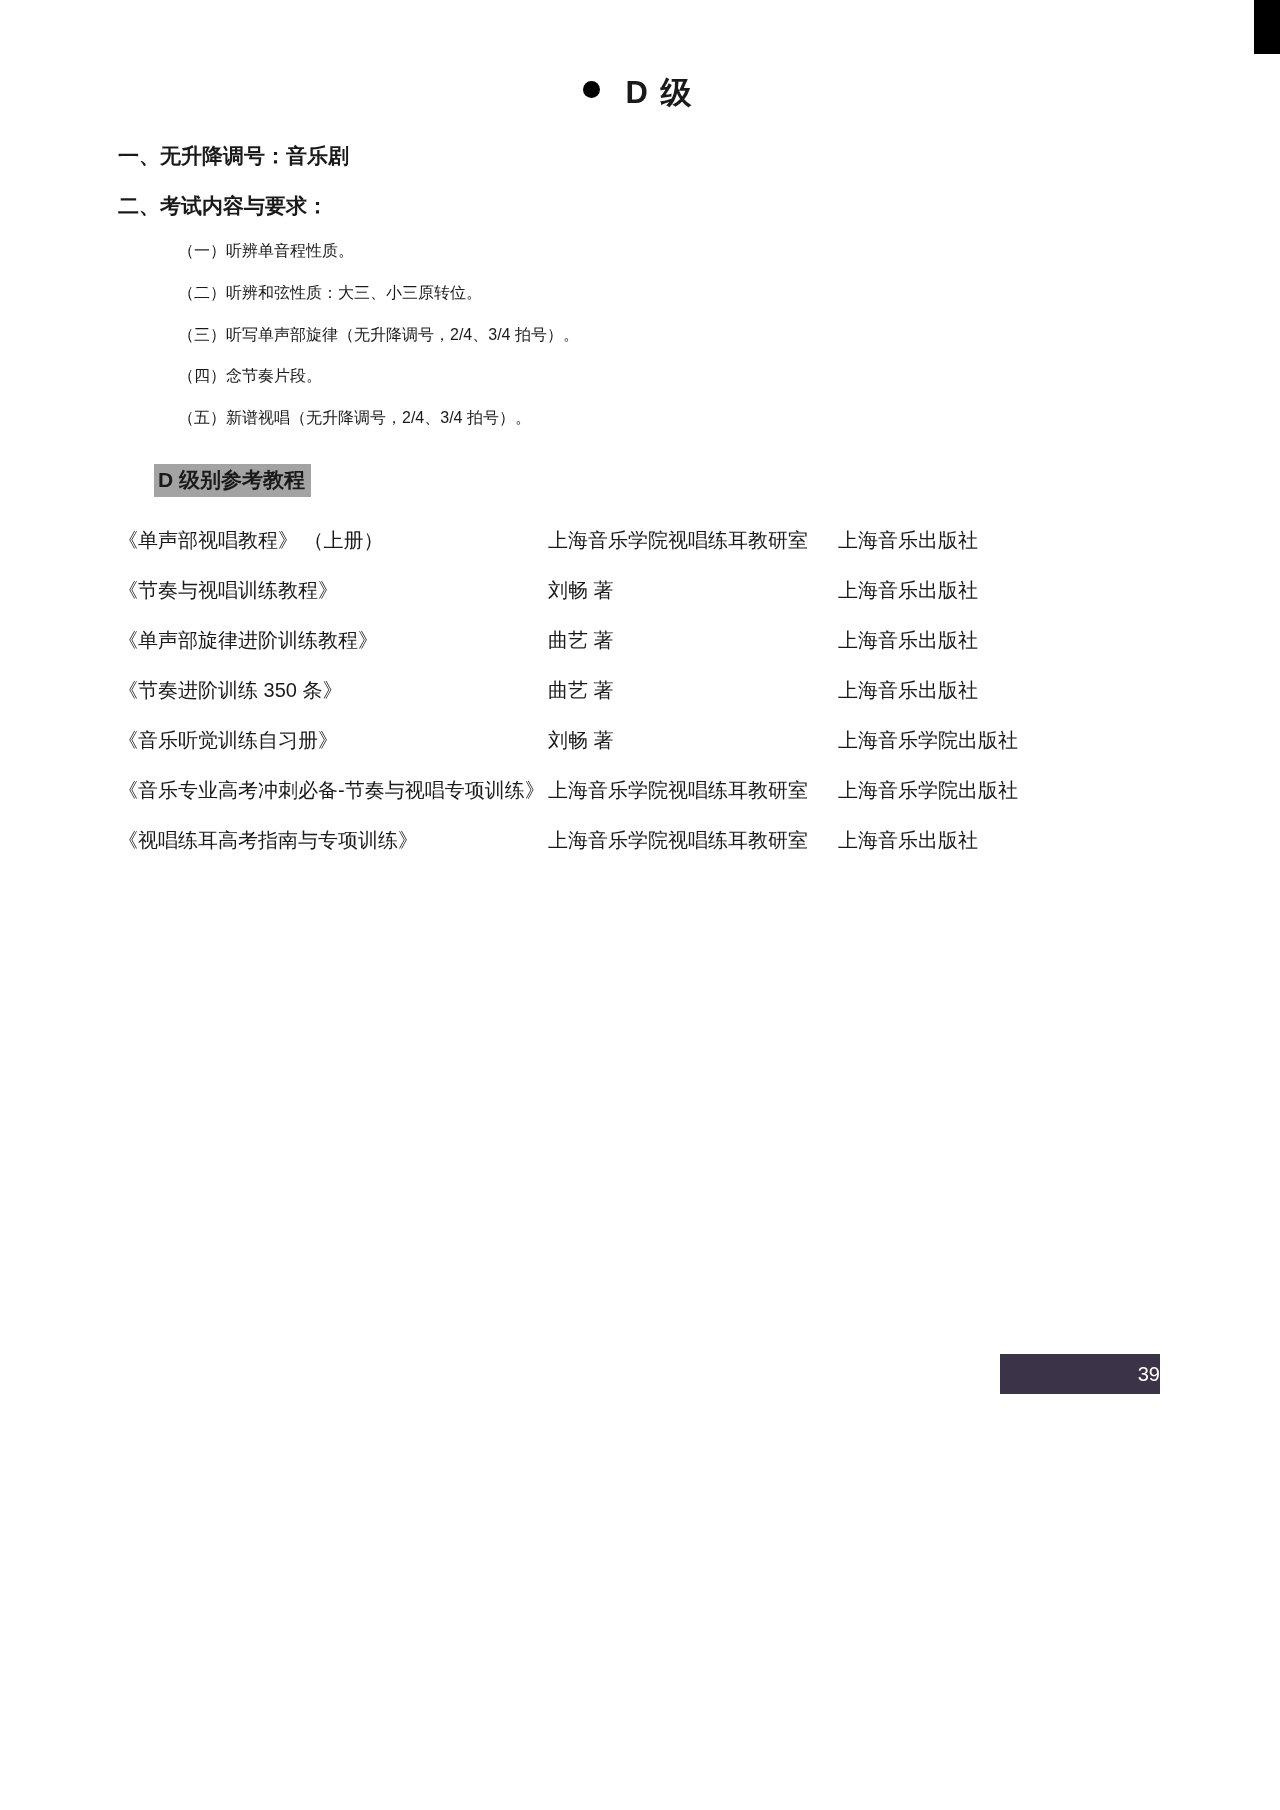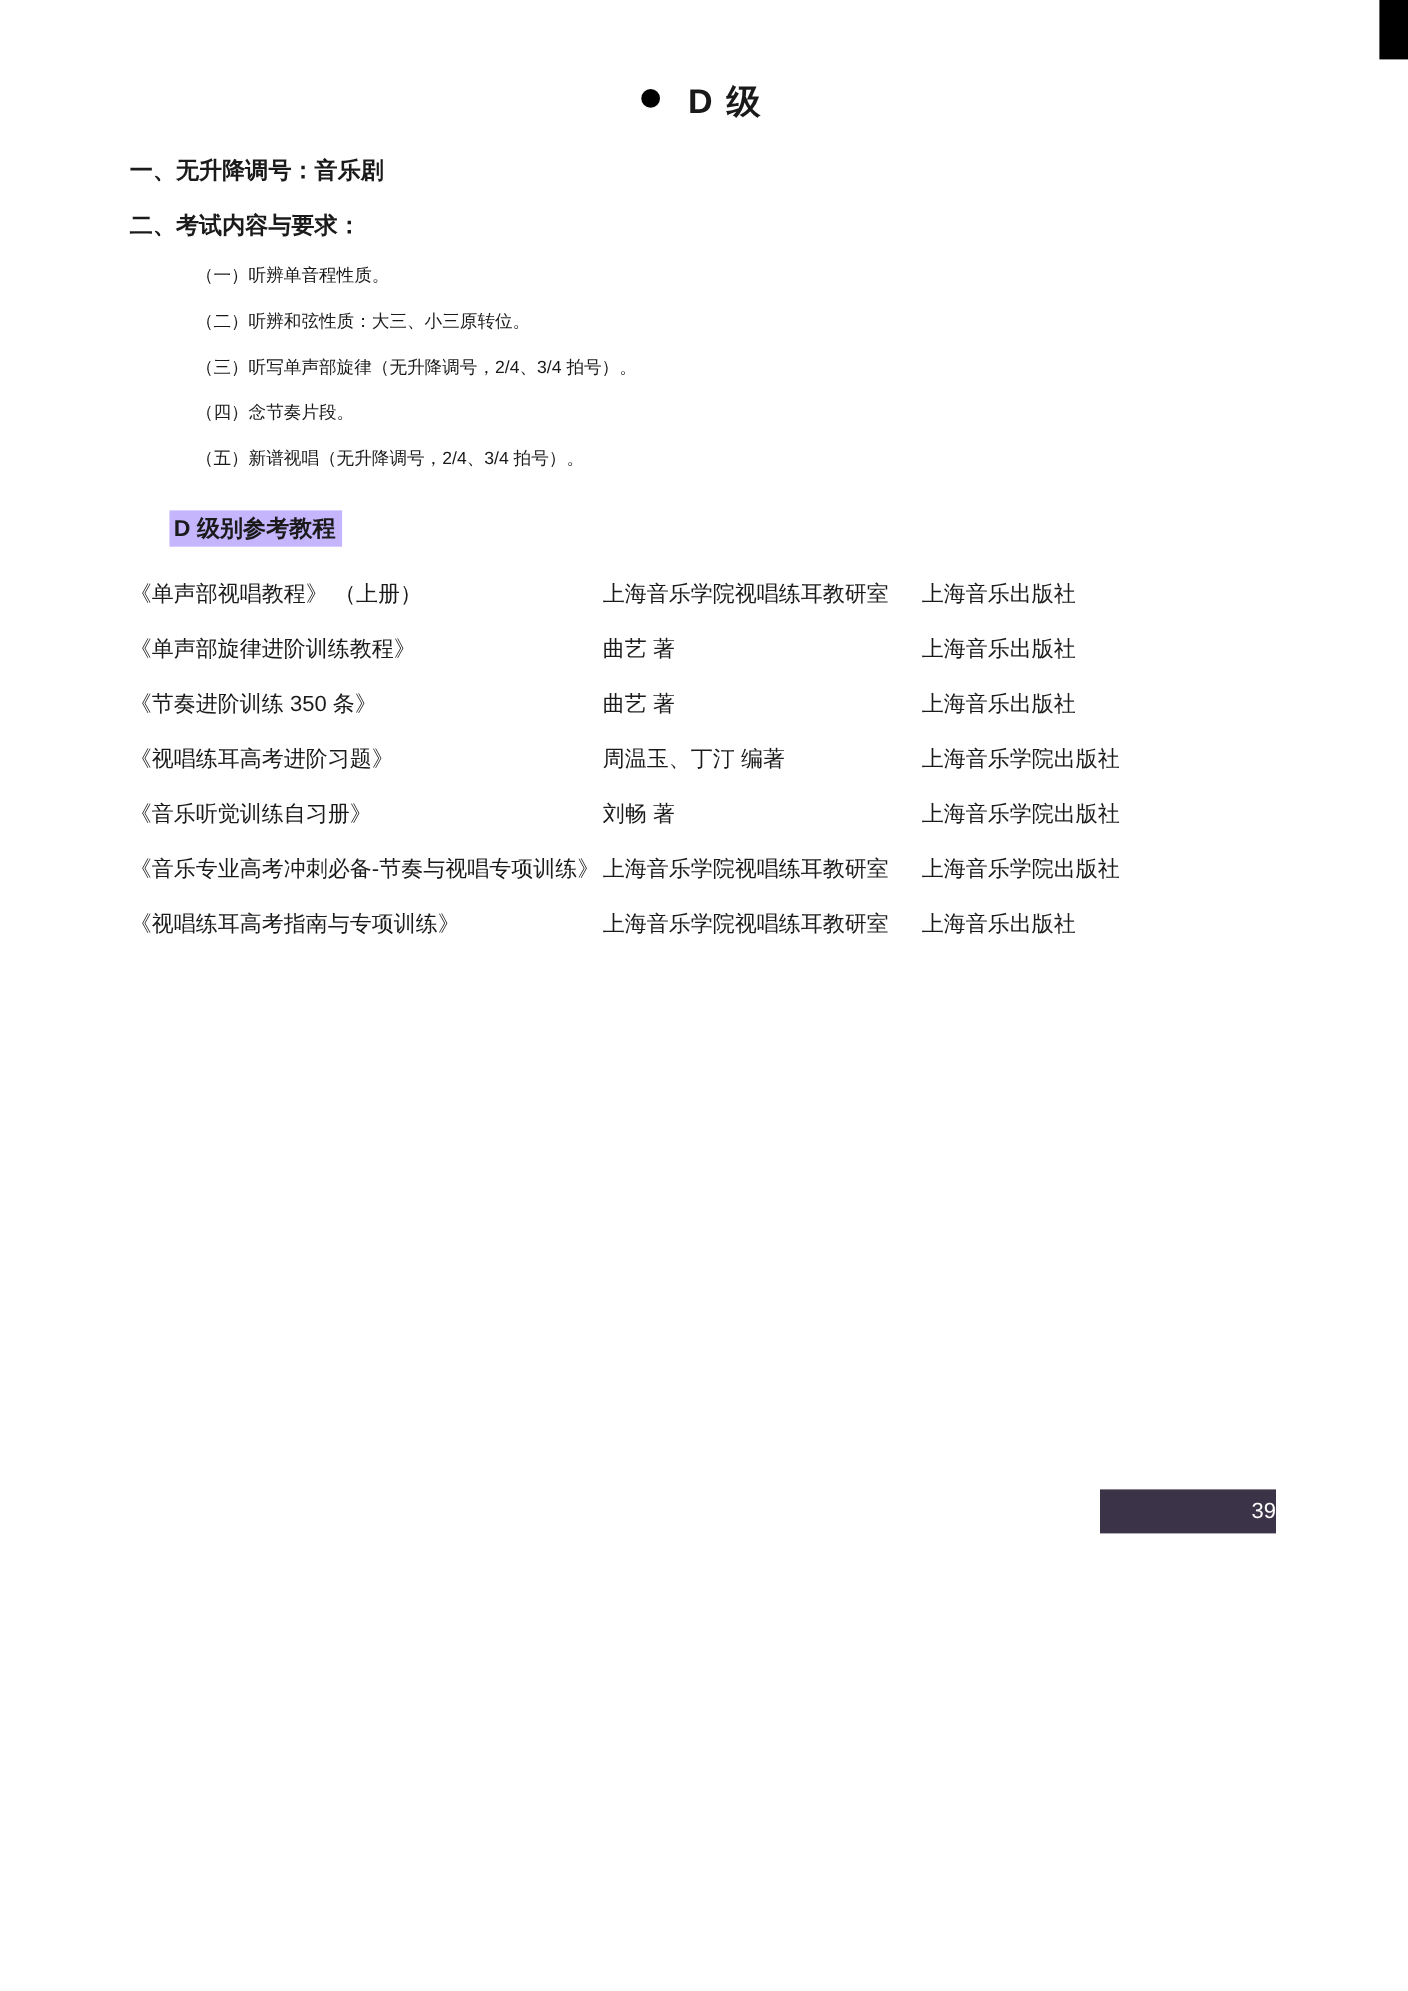--- a/index.html
+++ b/index.html
@@ -80,21 +80,21 @@
     line-height: 1.55;
     margin: 0 0 17px 0;
     padding-left: 60px;
   }
 
   .sub-heading {
     font-size: 21px;
     font-weight: bold;
     margin: 16px 0 14px 36px;
     display: inline-block;
-    background: #c4b5fd;
+    background: #a3a3a3;
     padding: 2px 6px 3px 4px;
   }
   .sub-heading-wrap { margin-left: 0; }
 
   table.books {
     border-collapse: collapse;
     width: 1020px;
     margin-top: 4px;
   }
   table.books td {
@@ -156,33 +156,33 @@
     </div>
 
     <table class="books">
       <tbody>
         <tr>
           <td class="col-title">《单声部视唱教程》 （上册）</td>
           <td class="col-author">上海音乐学院视唱练耳教研室</td>
           <td class="col-press">上海音乐出版社</td>
         </tr>
         <tr>
+          <td class="col-title">《节奏与视唱训练教程》</td>
+          <td class="col-author">刘畅 著</td>
+          <td class="col-press">上海音乐出版社</td>
+        </tr>
+        <tr>
           <td class="col-title">《单声部旋律进阶训练教程》</td>
           <td class="col-author">曲艺 著</td>
           <td class="col-press">上海音乐出版社</td>
         </tr>
         <tr>
           <td class="col-title">《节奏进阶训练 350 条》</td>
           <td class="col-author">曲艺 著</td>
           <td class="col-press">上海音乐出版社</td>
-        </tr>
-        <tr>
-          <td class="col-title">《视唱练耳高考进阶习题》</td>
-          <td class="col-author">周温玉、丁汀 编著</td>
-          <td class="col-press">上海音乐学院出版社</td>
         </tr>
         <tr>
           <td class="col-title">《音乐听觉训练自习册》</td>
           <td class="col-author">刘畅 著</td>
           <td class="col-press">上海音乐学院出版社</td>
         </tr>
         <tr>
           <td class="col-title">《音乐专业高考冲刺必备-节奏与视唱专项训练》</td>
           <td class="col-author">上海音乐学院视唱练耳教研室</td>
           <td class="col-press">上海音乐学院出版社</td>

